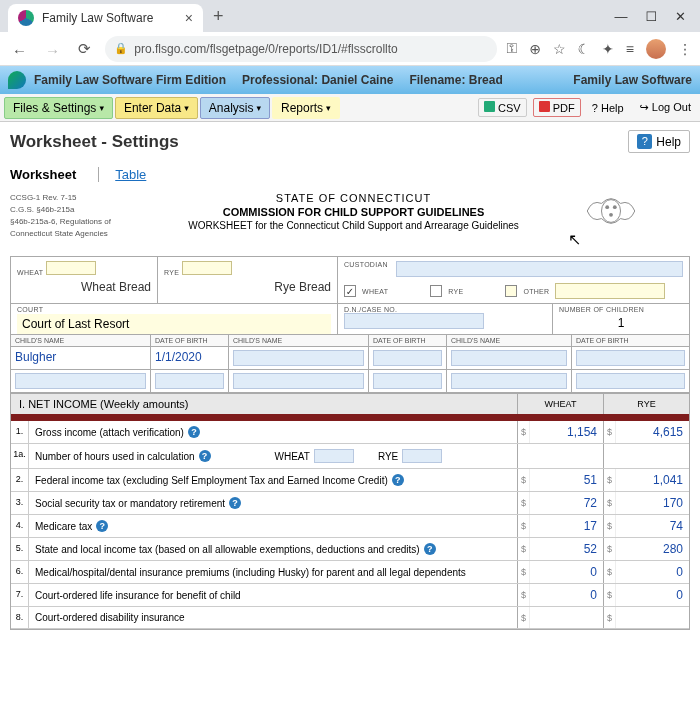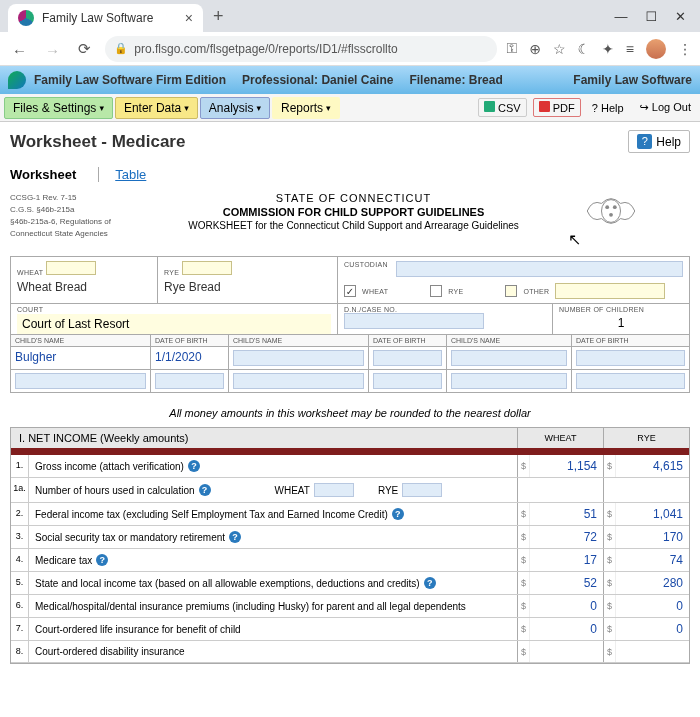--- a/index.html
+++ b/index.html
@@ -63,21 +63,21 @@
 .grid1 .row { display: flex; }
 .grid1 .row > div { border-right: 1px solid #aaa; }
 .grid1 .row > div:last-child { border-right: none; }
 
 .cell-party { width: 147px; padding: 4px 6px; }
 .cell-party2 { width: 180px; padding: 4px 6px; }
 .cell-cust { flex: 1; padding: 4px 6px; }
 .lbl { font-size: 7px; color: #555; letter-spacing: 0.3px; }
 .inp-y { display: inline-block; background: #fffde0; border: 1px solid #c8c088; width: 50px; height: 14px; }
 .inp-b { display: inline-block; background: #e0ecf8; border: 1px solid #b8c8e0; height: 16px; }
-.val { font-size: 12px; color: #333; padding-top: 3px; }
+.val { font-size: 12px; color: #333; padding-top: 3px; text-align: right; }
 .val-b { font-size: 12px; color: #1a4aa8; padding-top: 3px; }
 
 .cust-row { display: flex; align-items: center; gap: 6px; margin-top: 6px; }
 .chk { width: 12px; height: 12px; border: 1px solid #888; display: inline-flex; align-items: center; justify-content: center; font-size: 10px; color: #333; }
 .chk-y { background: #fffde0; }
 
 .row2 { border-top: 1px solid #aaa; }
 .court-cell { width: 327px; padding: 2px 6px 0; }
 .court-val { background: #fffde0; padding: 3px 5px; font-size: 12px; margin-top: 1px; }
 .dn-cell { width: 215px; padding: 2px 6px; }
@@ -179,21 +179,21 @@
   <div class="tb-right">
     <div class="tb-small"><span class="csv-i"></span> <span>CSV</span></div>
     <div class="tb-small" style="border-color:#d77"><span class="pdf-i"></span> <span>PDF</span></div>
     <div class="tb-small" style="border:none">? <span>Help</span></div>
     <div class="tb-small" style="border:none">↪ <span>Log Out</span></div>
   </div>
 </div>
 
 <div class="page">
   <div class="page-title-row">
-    <div class="page-title">Worksheet - Medicare</div>
+    <div class="page-title">Worksheet - Settings</div>
     <div class="help-btn">
         <span class="help-q">?</span>
         <span>Help</span>
       </div>
   </div>
 
   <div class="subtabs">
     <span class="subtab-active">Worksheet</span>
     <span class="subtab-link">Table</span>
   </div>
@@ -285,21 +285,20 @@
     <div class="drow">
       <div class="cn1"><span class="inp-b" style="width:100%;height:16px"></span></div>
       <div class="db1"><span class="inp-b" style="width:100%;height:16px"></span></div>
       <div class="cn2"><span class="inp-b" style="width:100%;height:16px"></span></div>
       <div class="db2"><span class="inp-b" style="width:100%;height:16px"></span></div>
       <div class="cn3"><span class="inp-b" style="width:100%;height:16px"></span></div>
       <div class="db3"><span class="inp-b" style="width:100%;height:16px"></span></div>
     </div>
   </div>
 
-  <div class="note">All money amounts in this worksheet may be rounded to the nearest dollar</div>
 
   <div class="itbl">
     <div class="sec-hdr">
       <div class="lab">I. NET INCOME (Weekly amounts)</div>
       <div class="col">WHEAT</div>
       <div class="col">RYE</div>
     </div>
     <div id="income-lines">
         <div class="line">
           <div class="num">1.</div>

